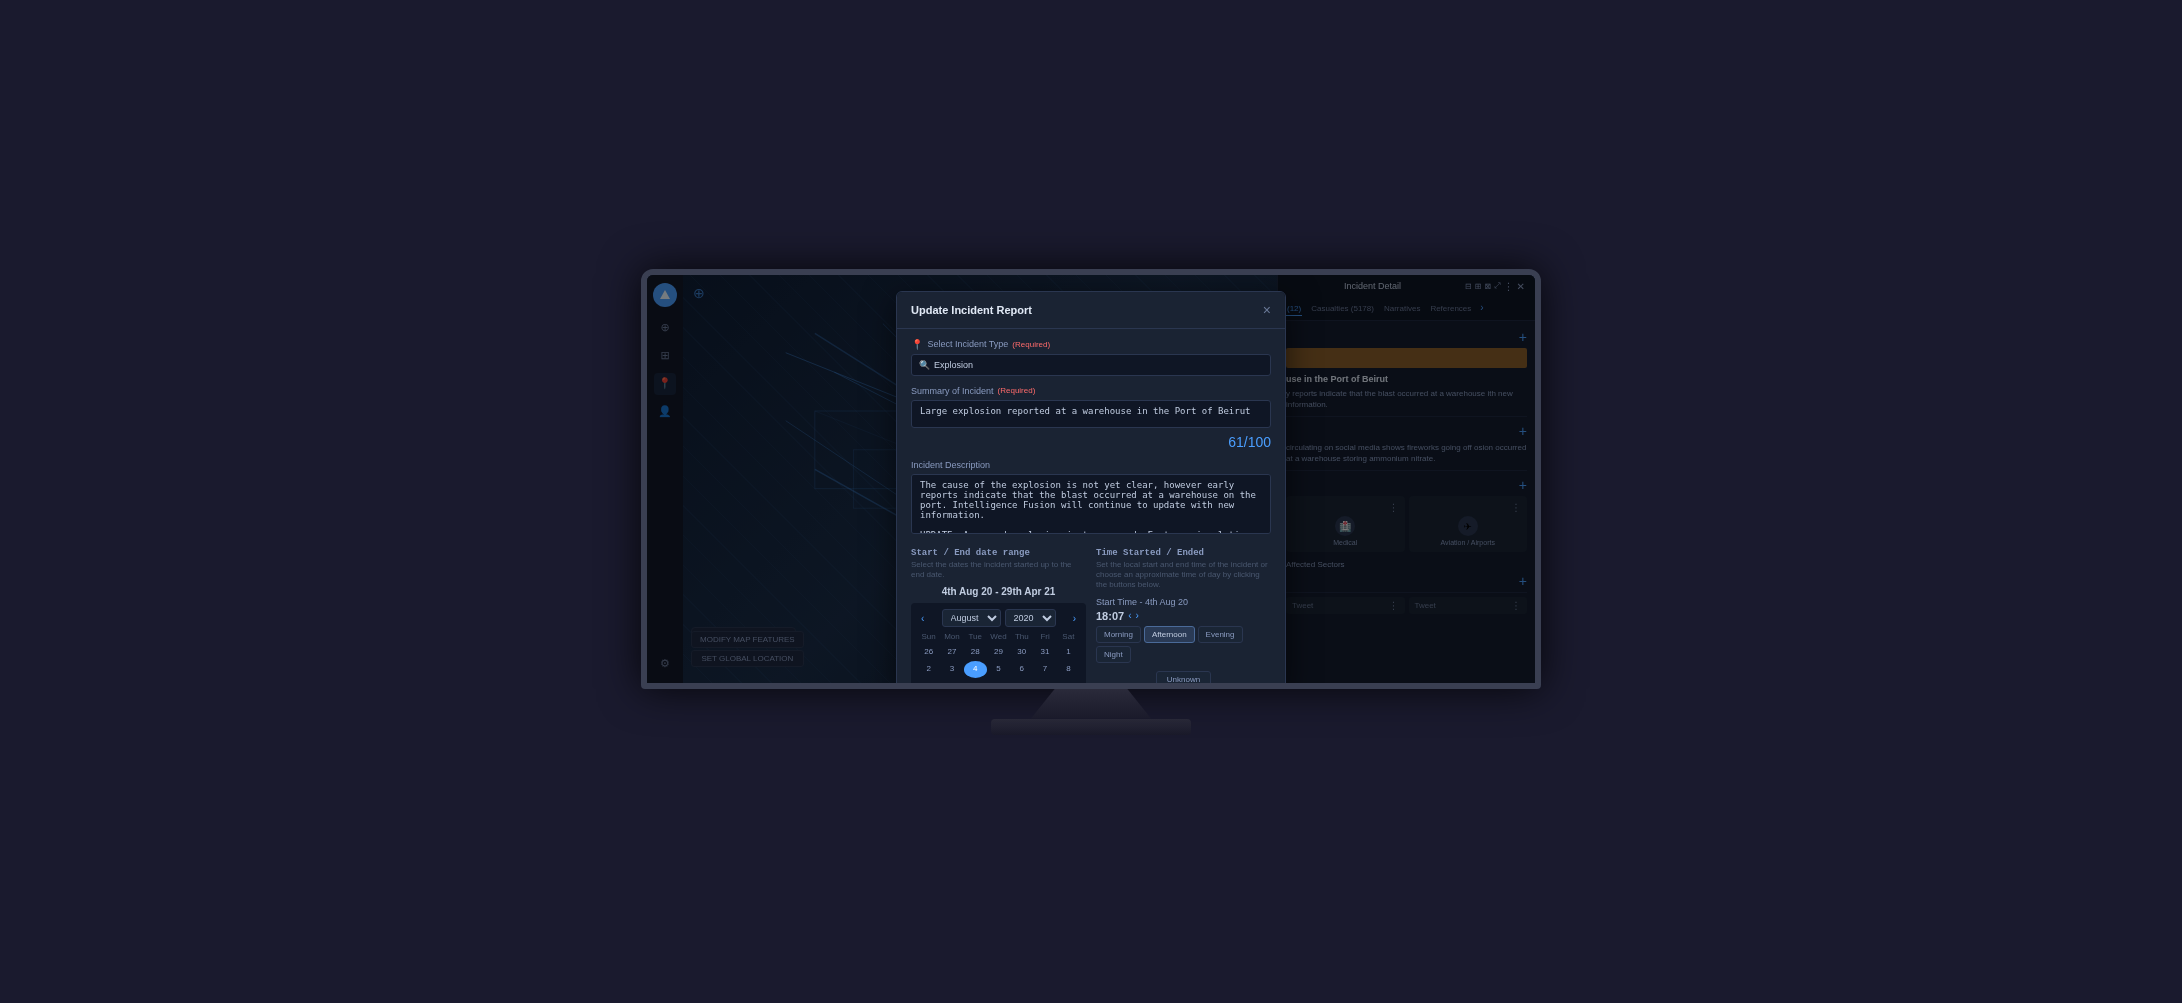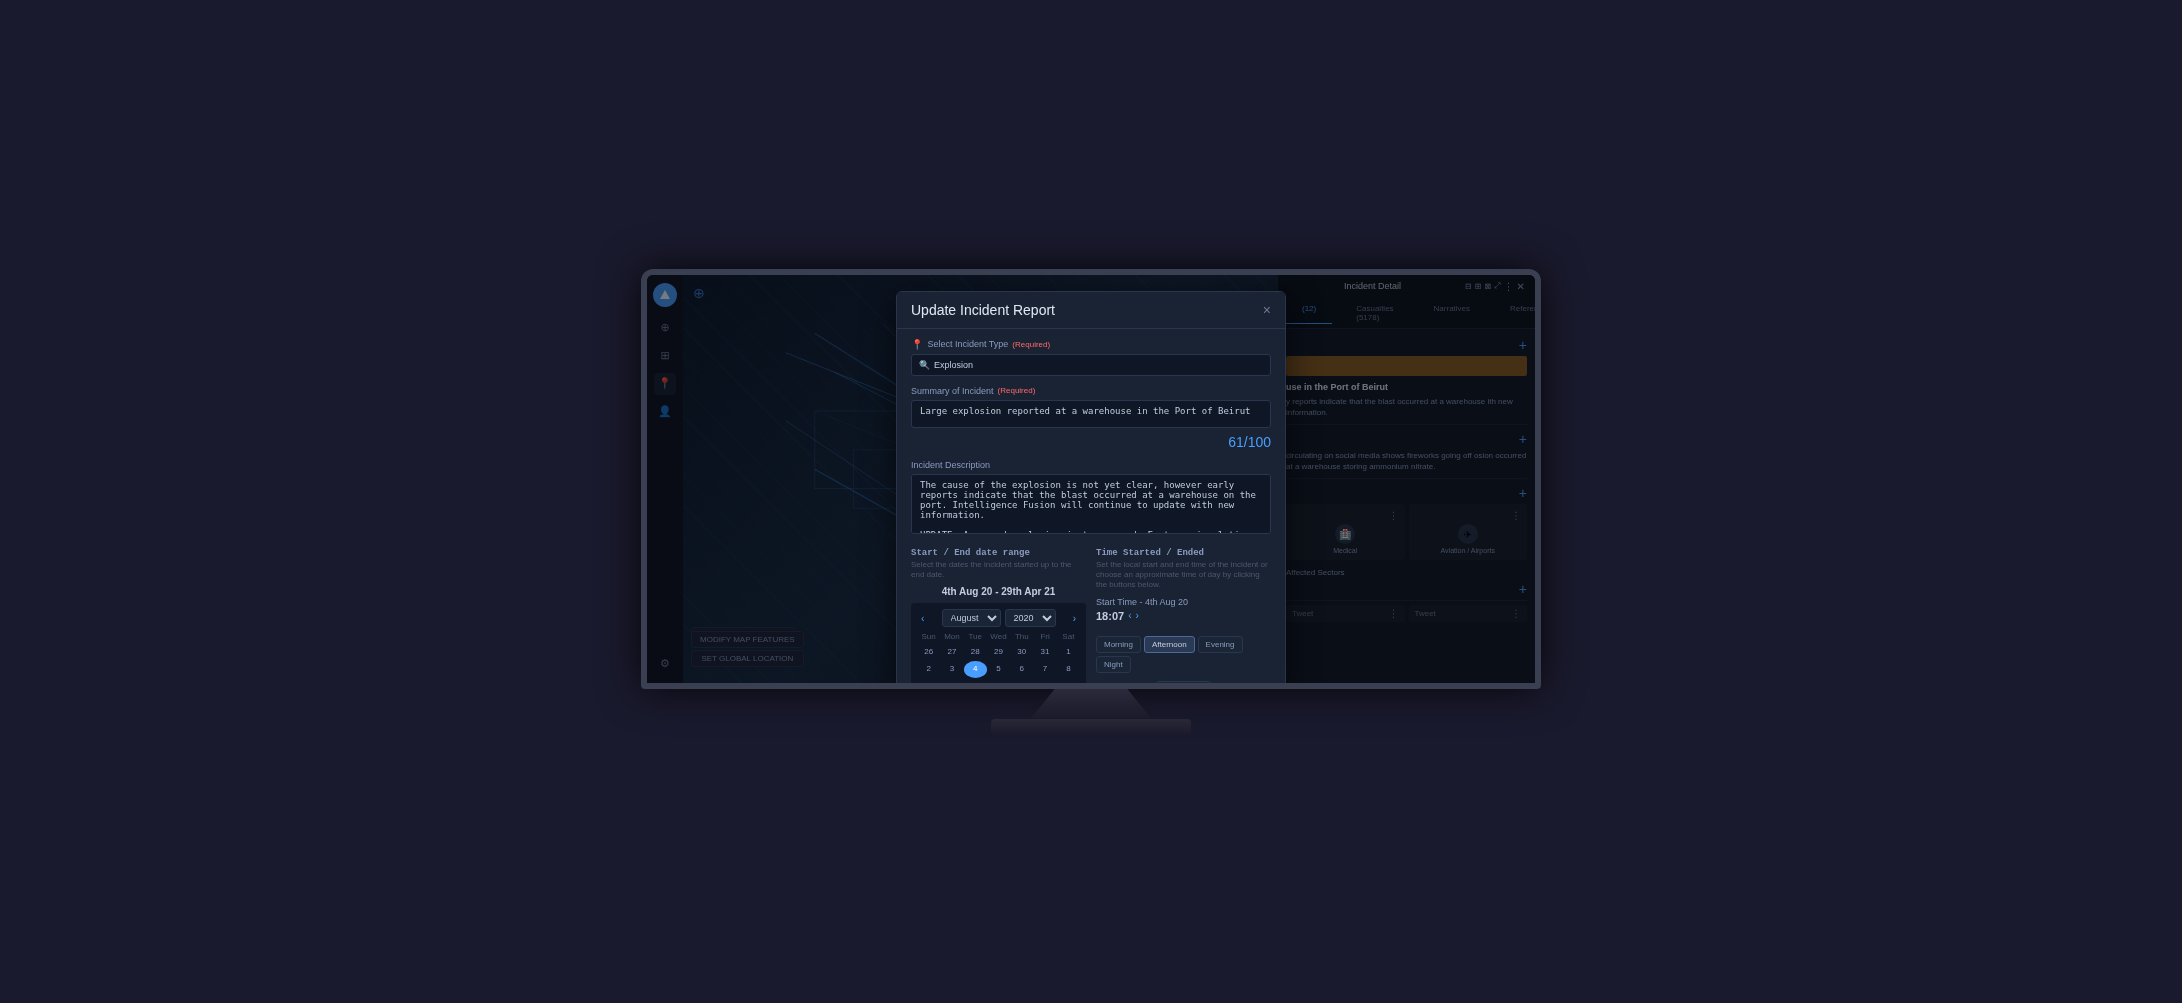--- a/index.html
+++ b/index.html
@@ -190,21 +190,21 @@
       display: flex;
       gap: 8px;
       padding: 4px 8px;
       background: #0f1625;
       border-bottom: 1px solid #1e2840;
     }
 
     .panel-tab {
       font-size: 8px;
       color: #6b7a99;
-      padding: 2px 16px;
+      padding: 2px 1px;
       cursor: pointer;
     }
 
     .panel-tab.active {
       color: #4a9eff;
       border-bottom: 1px solid #4a9eff;
     }
 
     .panel-content {
       flex: 1;
@@ -323,22 +323,22 @@
     .modal-header {
       padding: 10px 14px;
       display: flex;
       justify-content: space-between;
       align-items: center;
       border-bottom: 1px solid #2a3650;
     }
 
     .modal-title {
       color: #e0e8f5;
-      font-size: 14px;
-      font-weight: 400;
+      font-size: 11px;
+      font-weight: 700;
     }
 
     .modal-close {
       color: #6b7a99;
       cursor: pointer;
       font-size: 14px;
     }
 
     .modal-body {
       padding: 10px 14px;
@@ -542,21 +542,21 @@
     .time-label {
       color: #8a9bc0;
       font-size: 9px;
       margin-bottom: 3px;
     }
 
     .time-display {
       display: flex;
       align-items: center;
       gap: 4px;
-      margin-bottom: 14px;
+      margin-bottom: 4px;
     }
 
     .time-value {
       color: #c0cce0;
       font-size: 11px;
       font-weight: 600;
     }
 
     .time-nav {
       color: #4a9eff;

